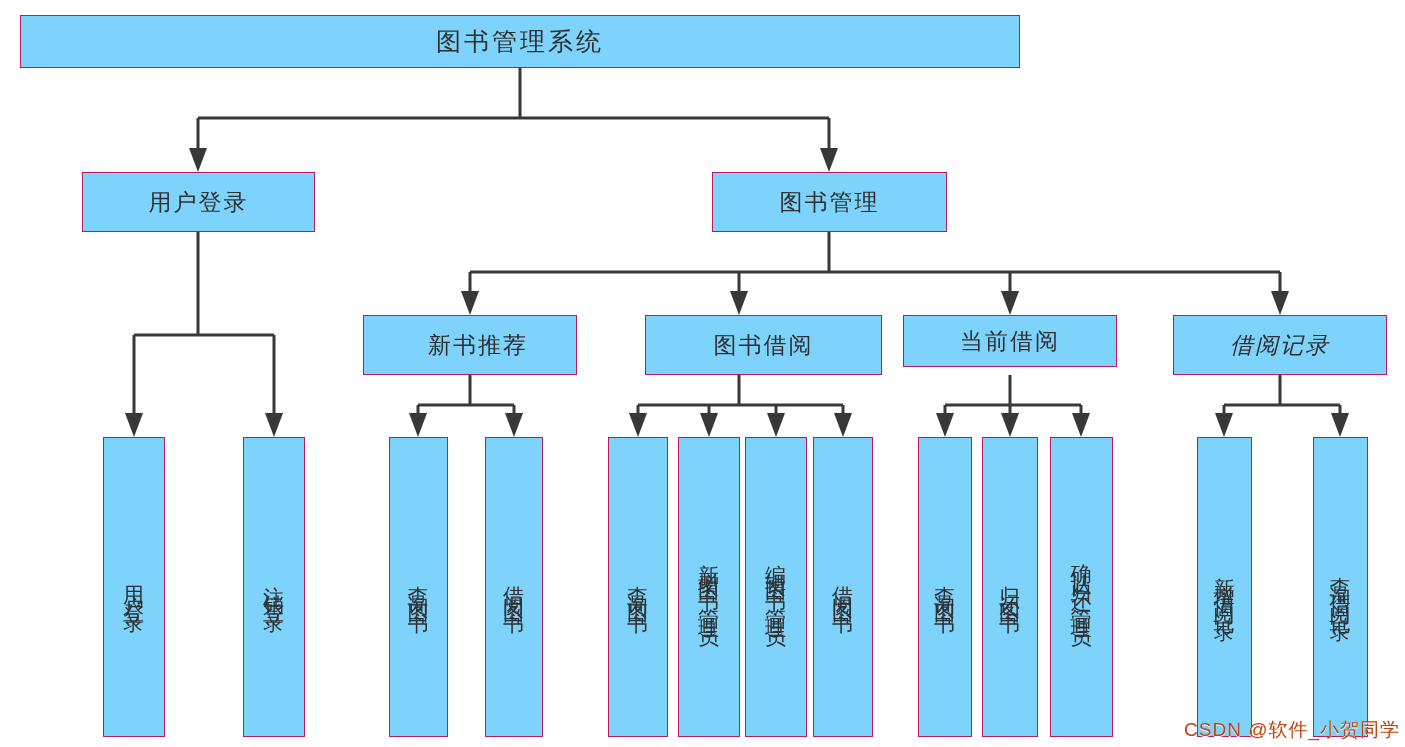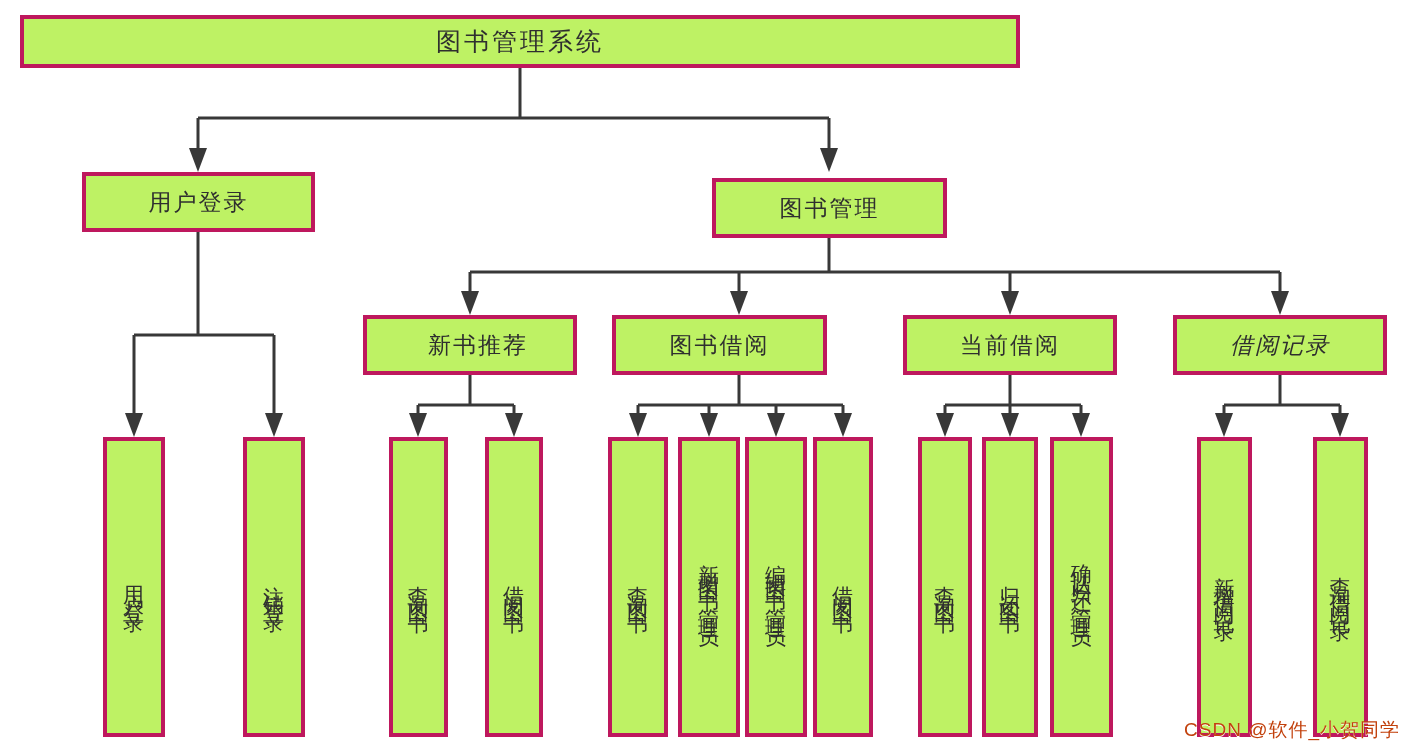--- a/index.html
+++ b/index.html
@@ -5,21 +5,21 @@
   * { margin:0; padding:0; box-sizing:border-box; }
   html,body { background:#ffffff; }
   .canvas {
     position:relative; width:1405px; height:747px; background:#ffffff;
     font-family:"Liberation Sans", sans-serif; overflow:hidden;
   }
   .wires { position:absolute; left:0; top:0; width:1405px; height:747px; }
   .wires path { stroke:#383838; stroke-width:3; fill:none; }
   .wires polygon { fill:#383838; stroke:none; }
   .box {
-    position:absolute; border:4px solid #be185d; background:#bef264;
+    position:absolute; border:1px solid #be185d; background:#7dd3fc;
     display:flex; align-items:center; justify-content:center;
     color:#2f2f2f;
   }
   .hbox { font-size:23px; letter-spacing:2px; }
   .hbox.root { font-size:25px; letter-spacing:3px; }
   .vbox .vtext {
     writing-mode:vertical-rl; text-orientation:mixed;
     font-size:21px; letter-spacing:9px; color:#2f2f2f;
     line-height:1; white-space:nowrap;
   }
@@ -62,25 +62,25 @@
       <polygon points="1001,413 1019,413 1010,437"></polygon>
       <polygon points="1072,413 1090,413 1081,437"></polygon>
       <polygon points="1215,413 1233,413 1224,437"></polygon>
       <polygon points="1331,413 1349,413 1340,437"></polygon>
     </g>
   </svg>
 
   <div class="box hbox root" style="left:20px; top:15px; width:1000px; height:53px;">图书管理系统</div>
 
   <div class="box hbox" style="left:82px; top:172px; width:233px; height:60px;">用户登录</div>
-  <div class="box hbox" style="left:712px; top:172px; width:235px; height:60px;margin-top:6px;">图书管理</div>
+  <div class="box hbox" style="left:712px; top:172px; width:235px; height:60px;">图书管理</div>
 
   <div class="box hbox" style="left:363px; top:315px; width:214px; height:60px;padding-left:16px;">新书推荐</div>
-  <div class="box hbox" style="left:612px; top:315px; width:215px; height:60px;">图书借阅</div>
-  <div class="box hbox" style="left:903px; top:315px; width:214px; height:60px;">当前借阅</div>
+  <div class="box hbox" style="left:645px; top:315px; width:237px; height:60px;">图书借阅</div>
+  <div class="box hbox" style="left:903px; top:315px; width:214px; height:52px;">当前借阅</div>
   <div class="box hbox" style="left:1173px; top:315px; width:214px; height:60px;font-style:italic;">借阅记录</div>
 
   <div class="box vbox" style="left:103px; top:437px; width:62px; height:300px;">
     <span class="vtext">用户登录</span>
   </div>
   <div class="box vbox" style="left:243px; top:437px; width:62px; height:300px;">
     <span class="vtext">注销登录</span>
   </div>
 
   <div class="box vbox" style="left:389px; top:437px; width:59px; height:300px;">

